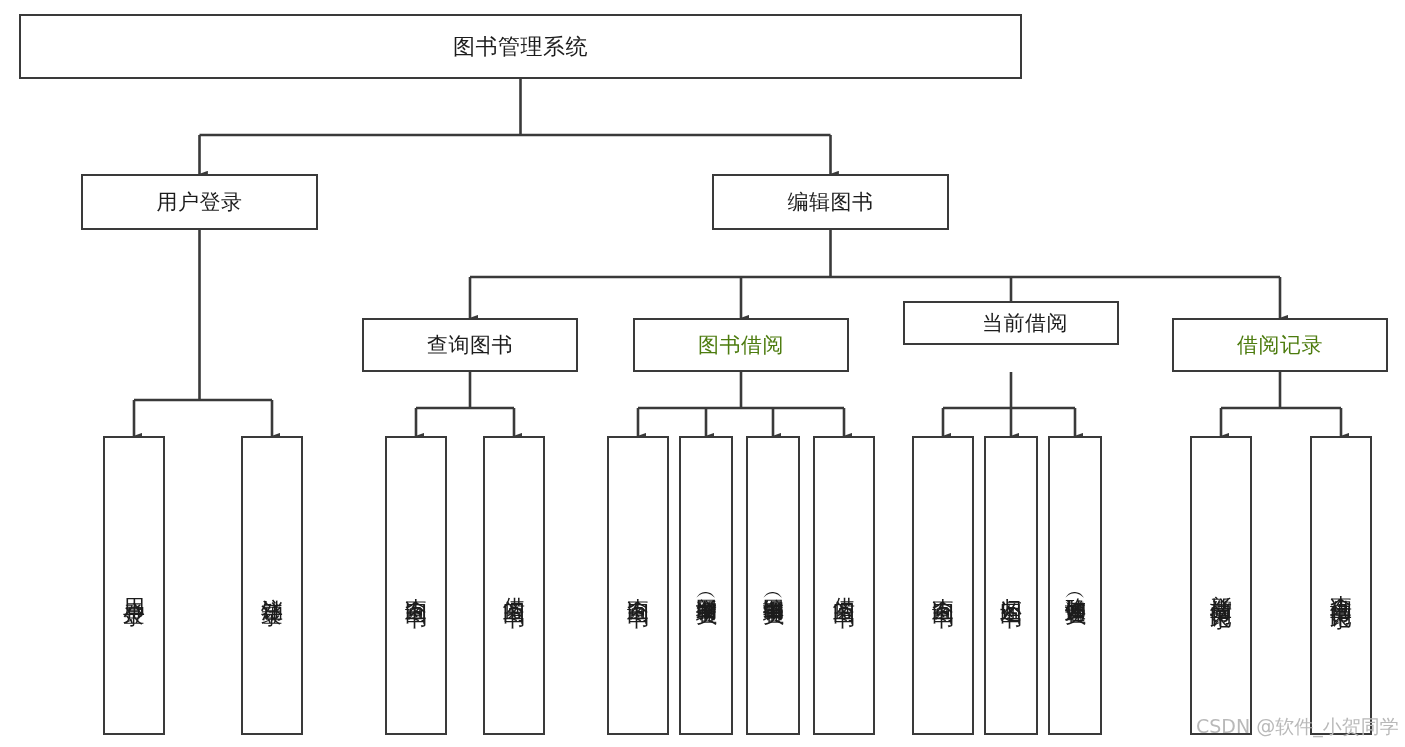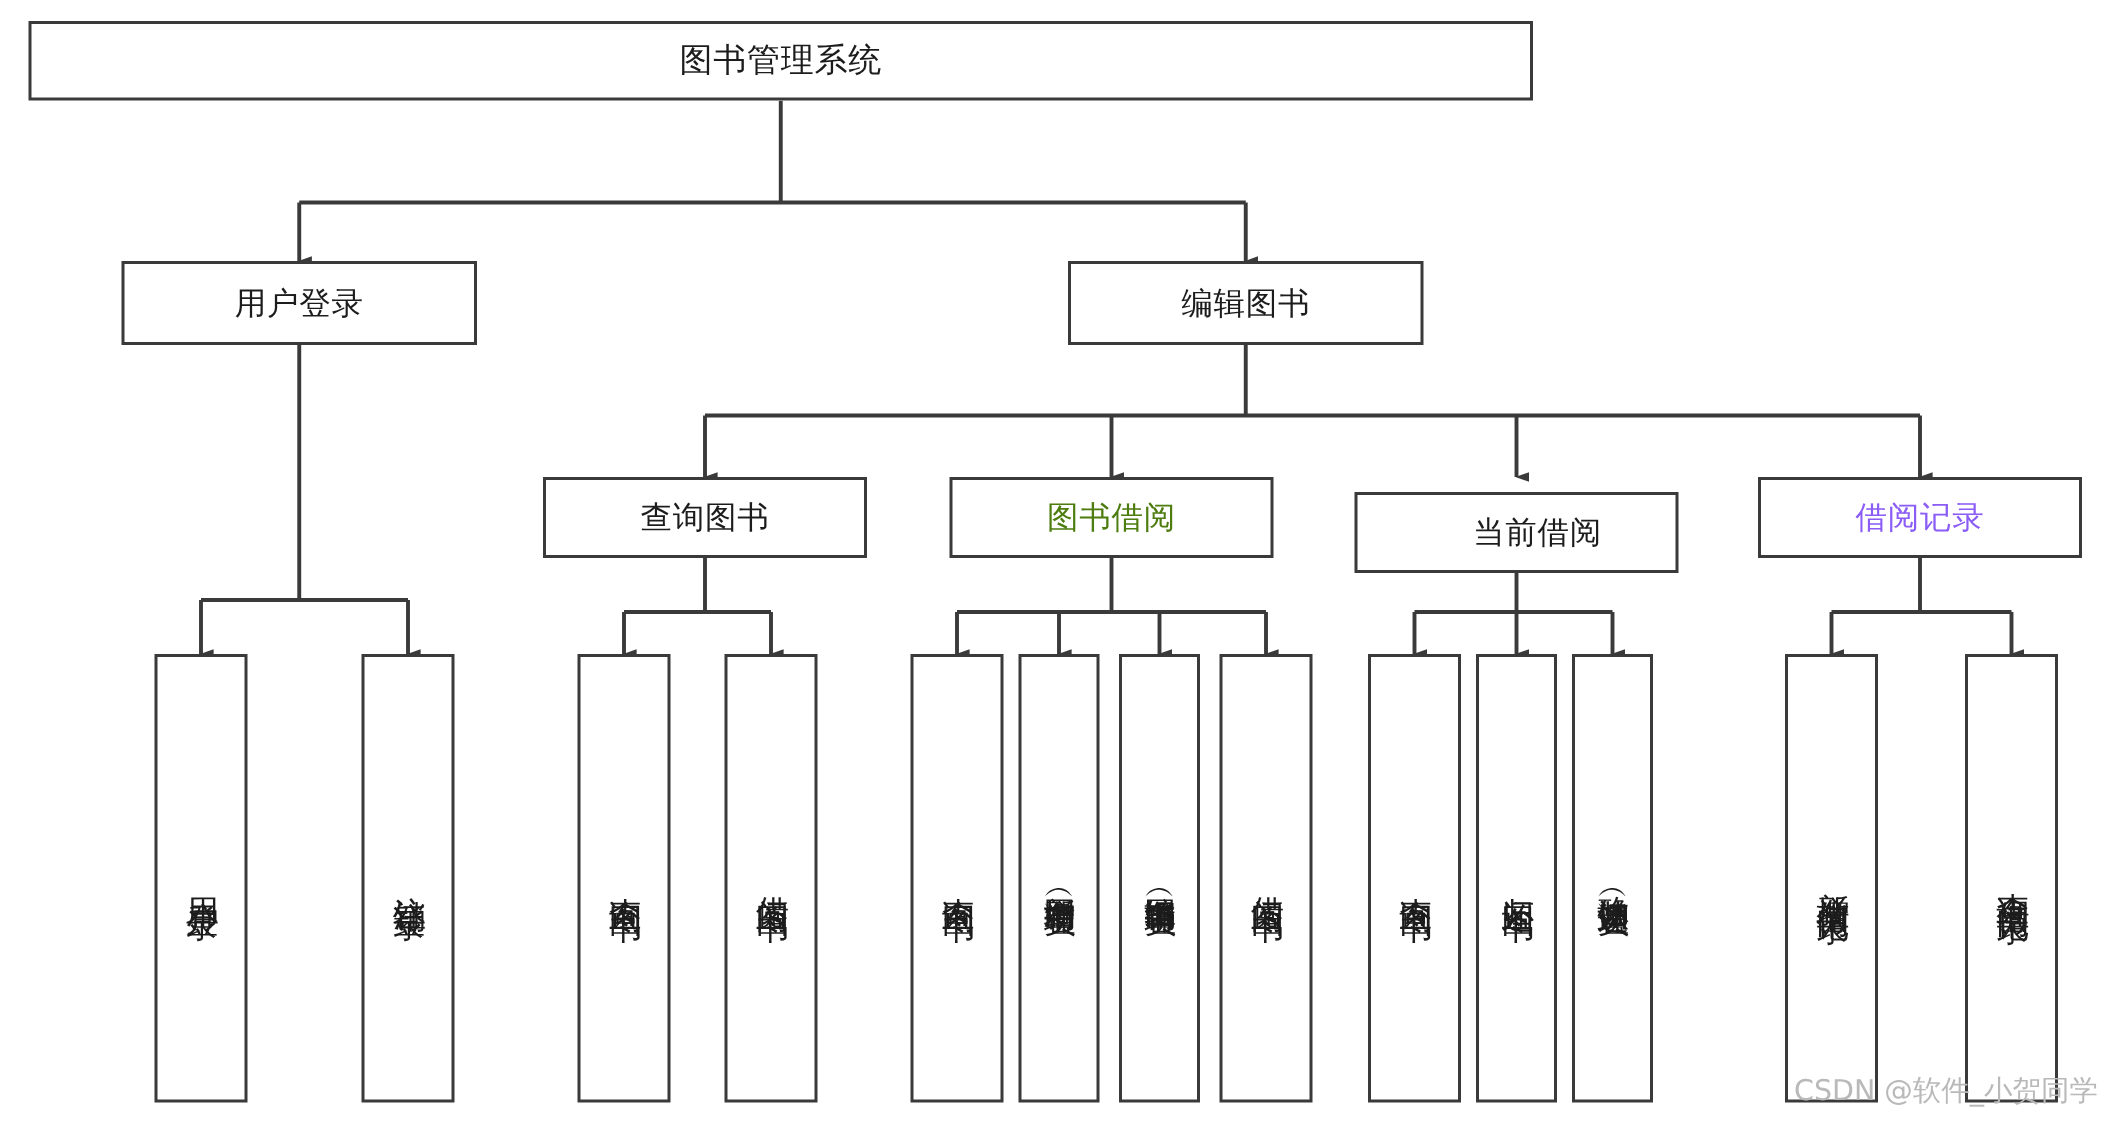--- a/index.html
+++ b/index.html
@@ -119,40 +119,40 @@
         <line x1="1011" y1="408" x2="1011" y2="436" stroke="#3a3a3a" stroke-width="2.6" marker-end="url(#arrowhead)"></line>
         <line x1="1075" y1="408" x2="1075" y2="436" stroke="#3a3a3a" stroke-width="2.6" marker-end="url(#arrowhead)"></line>
         <line x1="1280" y1="372" x2="1280" y2="408" stroke="#3a3a3a" stroke-width="2.6"></line>
         <line x1="1221" y1="408" x2="1341" y2="408" stroke="#3a3a3a" stroke-width="2.6"></line>
         <line x1="1221" y1="408" x2="1221" y2="436" stroke="#3a3a3a" stroke-width="2.6" marker-end="url(#arrowhead)"></line>
         <line x1="1341" y1="408" x2="1341" y2="436" stroke="#3a3a3a" stroke-width="2.6" marker-end="url(#arrowhead)"></line>
       </g>
   </svg>
 
   <div id="node-layer">
-      <div class="node-box node-horizontal node-root" style="left: 19px; top: 14px; width: 1003px; height: 53px; border-color: rgb(58, 58, 58);">
+      <div class="node-box node-horizontal node-root" style="left: 19px; top: 14px; width: 1003px; height: 65px; border-color: rgb(58, 58, 58);">
         <span class="node-label" style="color: rgb(28, 28, 28);">图书管理系统</span>
       </div>
       <div class="node-box node-horizontal" style="left: 81px; top: 174px; width: 237px; height: 56px; border-color: rgb(58, 58, 58);">
         <span class="node-label" style="color: rgb(28, 28, 28);">用户登录</span>
       </div>
       <div class="node-box node-horizontal" style="left: 712px; top: 174px; width: 237px; height: 56px; border-color: rgb(58, 58, 58);">
         <span class="node-label" style="color: rgb(28, 28, 28);">编辑图书</span>
       </div>
       <div class="node-box node-horizontal" style="left: 362px; top: 318px; width: 216px; height: 54px; border-color: rgb(58, 58, 58);">
         <span class="node-label" style="color: rgb(28, 28, 28);">查询图书</span>
       </div>
       <div class="node-box node-horizontal" style="left: 633px; top: 318px; width: 216px; height: 54px; border-color: rgb(58, 58, 58);">
         <span class="node-label" style="color: #4d7c0f; text-align: center;">图书借阅</span>
       </div>
-      <div class="node-box node-horizontal" style="left: 903px; top: 328px; width: 216px; height: 54px; border-color: rgb(58, 58, 58); padding-left: 28px;">
+      <div class="node-box node-horizontal" style="left: 903px; top: 301px; width: 216px; height: 44px; border-color: rgb(58, 58, 58); padding-left: 28px;">
         <span class="node-label" style="color: rgb(28, 28, 28);">当前借阅</span>
       </div>
       <div class="node-box node-horizontal" style="left: 1172px; top: 318px; width: 216px; height: 54px; border-color: rgb(58, 58, 58);">
-        <span class="node-label" style="color: #8b5cf6;">借阅记录</span>
+        <span class="node-label" style="color: #4d7c0f;">借阅记录</span>
       </div>
       <div class="node-box node-vertical" style="left: 103px; top: 436px; width: 62px; height: 299px; border-color: rgb(58, 58, 58);">
         <span class="node-label" style="color: rgb(28, 28, 28);">用户登录</span>
       </div>
       <div class="node-box node-vertical" style="left: 241px; top: 436px; width: 62px; height: 299px; border-color: rgb(58, 58, 58);">
         <span class="node-label" style="color: rgb(28, 28, 28);">注销登录</span>
       </div>
       <div class="node-box node-vertical" style="left: 385px; top: 436px; width: 62px; height: 299px; border-color: rgb(58, 58, 58);">
         <span class="node-label" style="color: rgb(28, 28, 28);">查询图书</span>
       </div>

